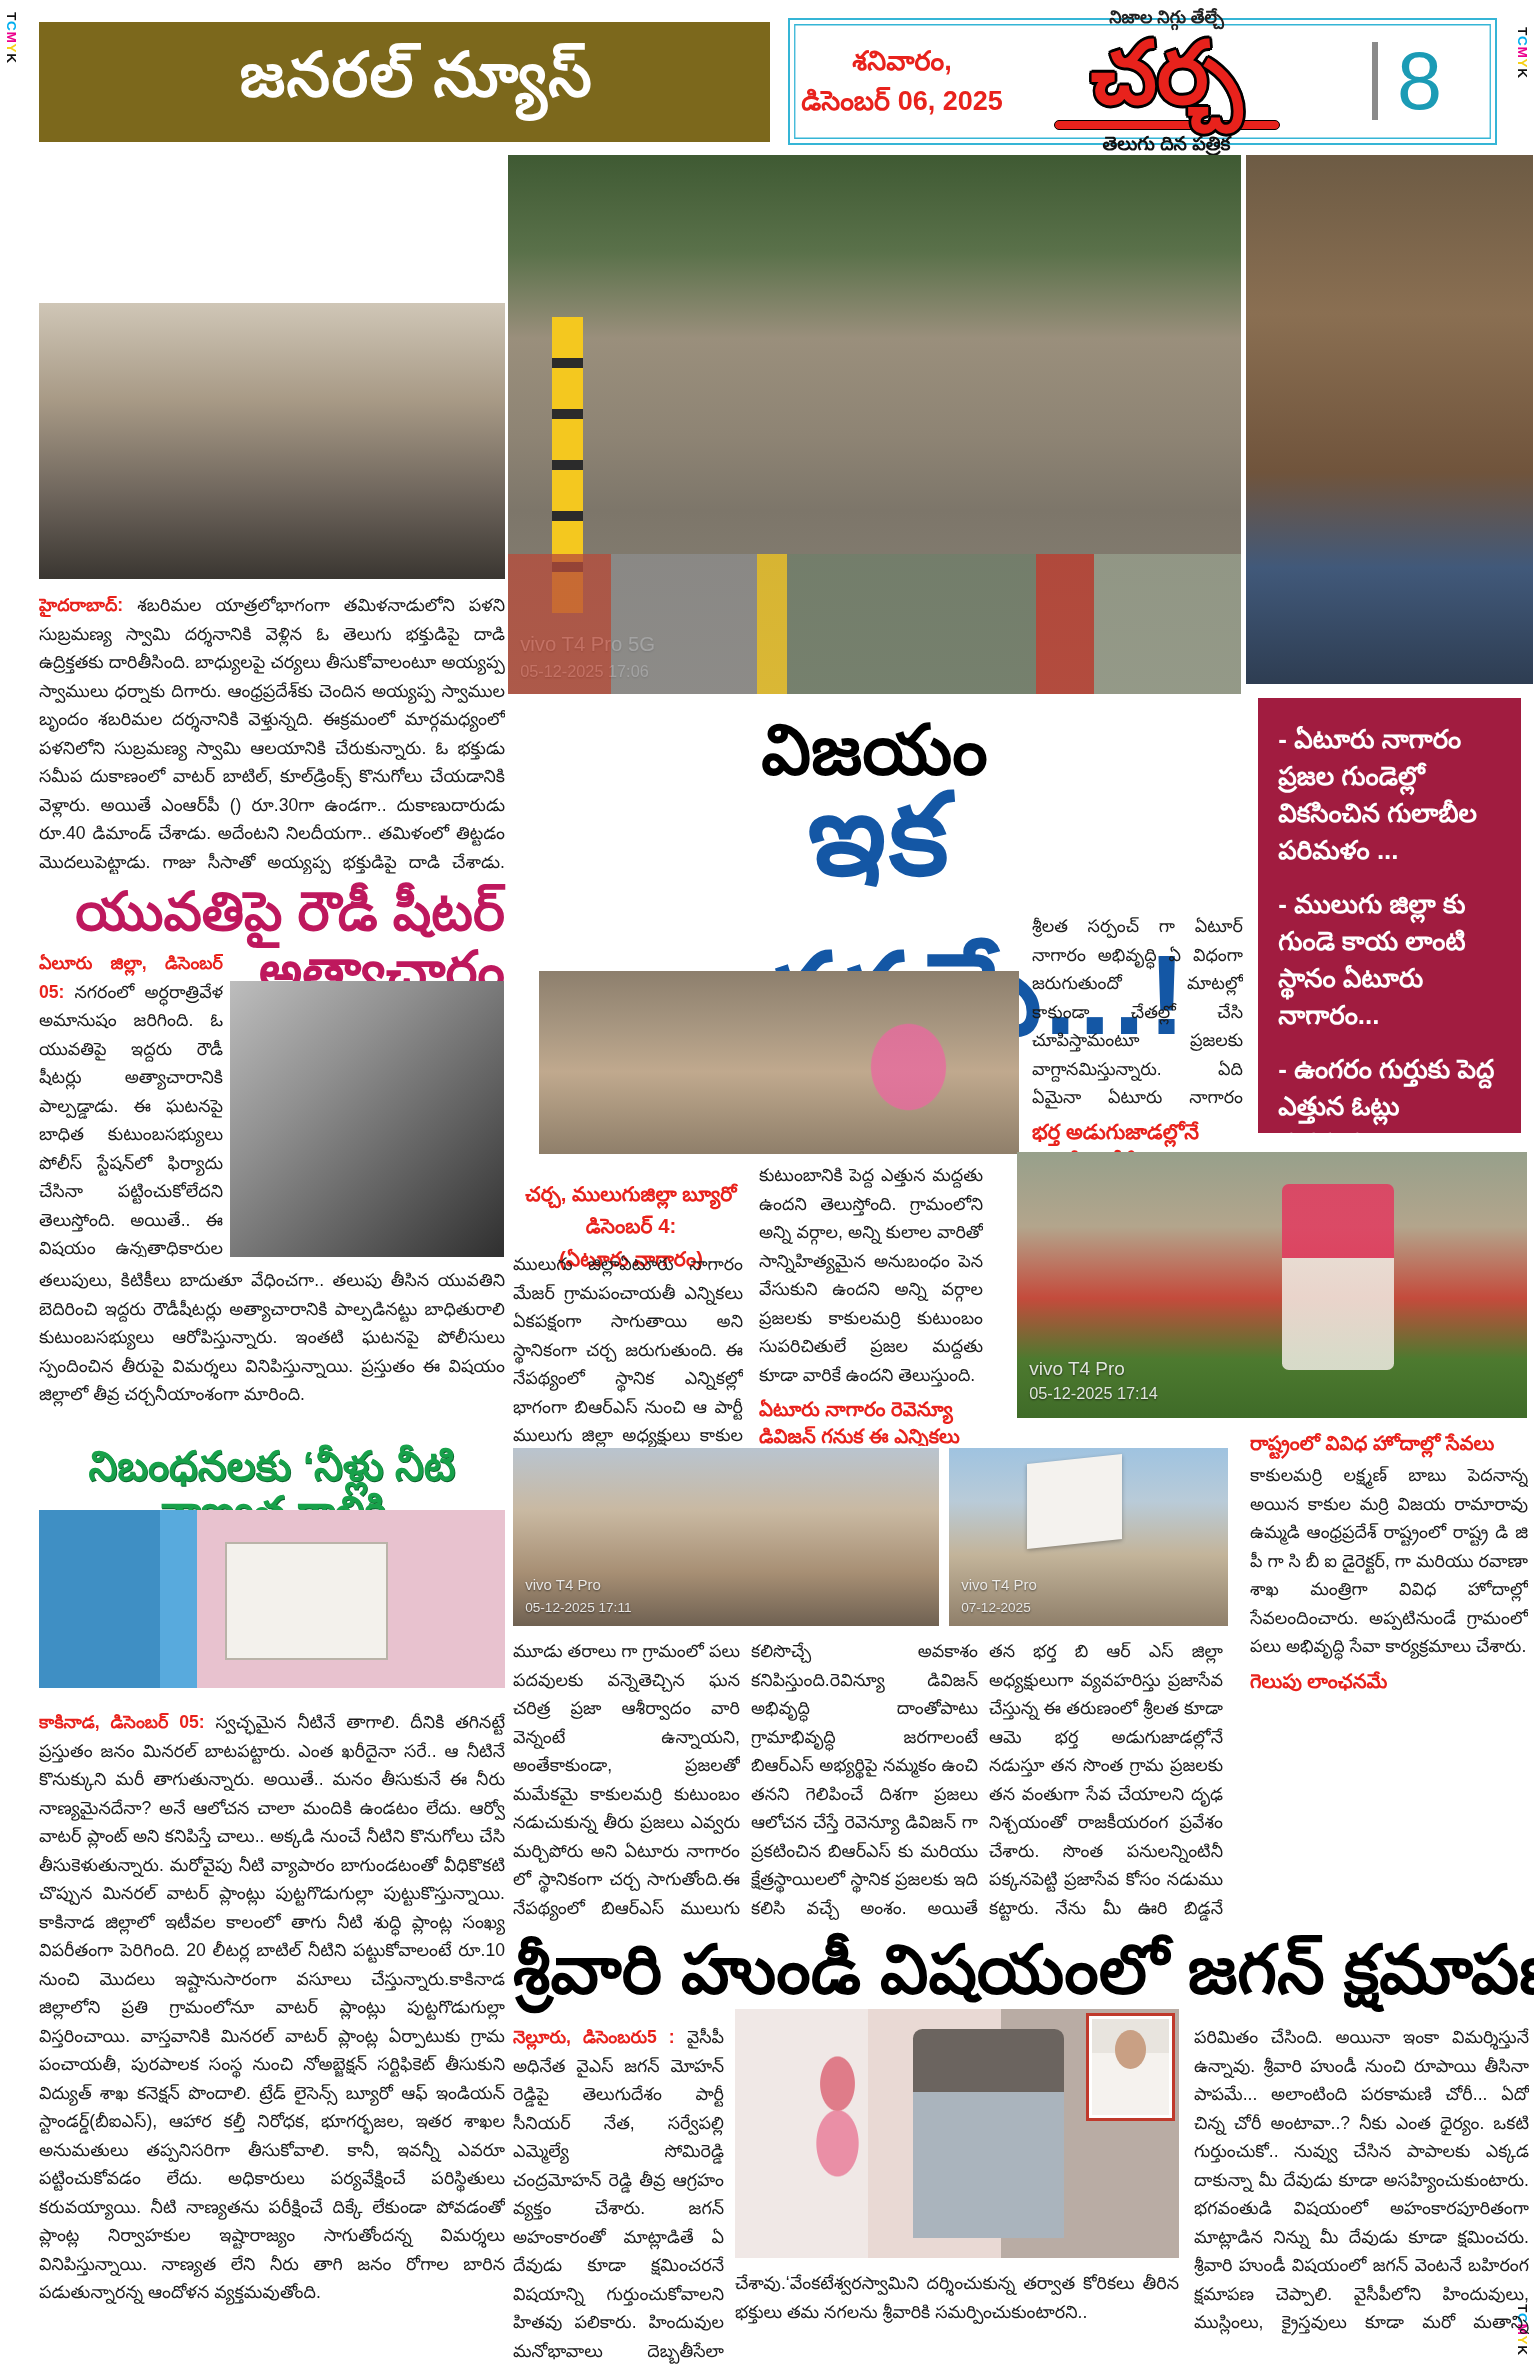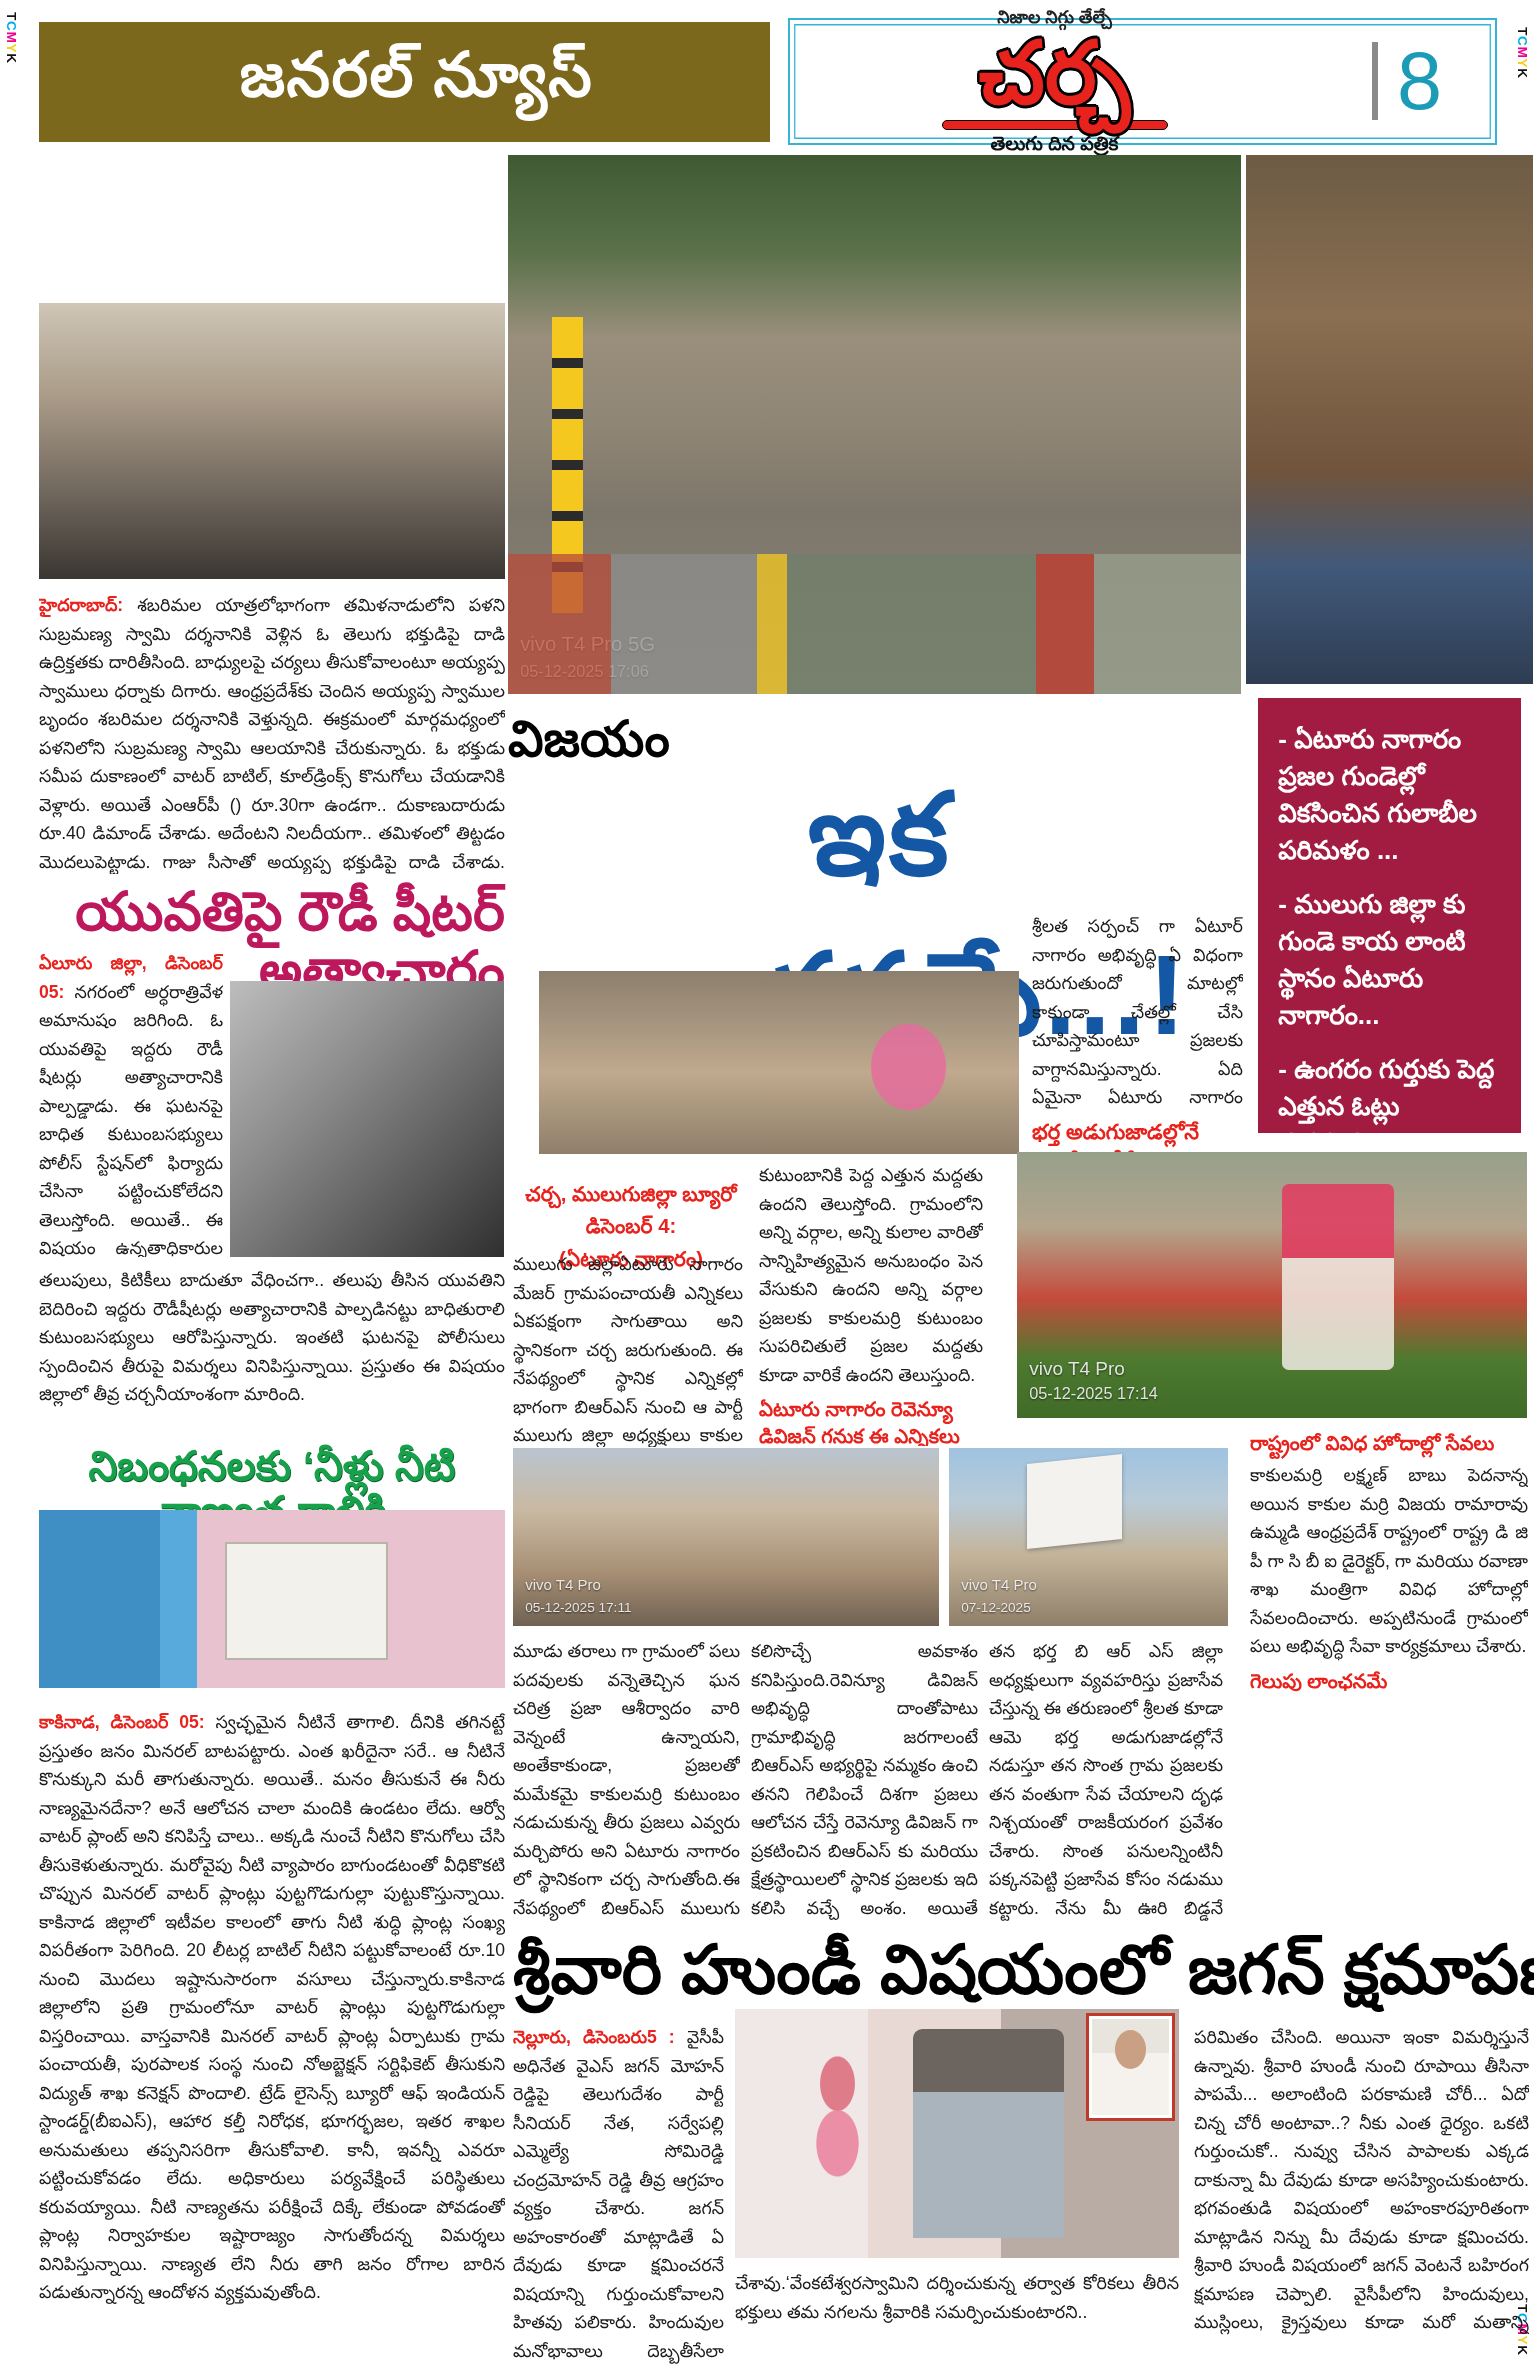--- a/index.html
+++ b/index.html
@@ -24,21 +24,21 @@
   .logo-tag-bottom{font-size:19px;font-weight:bold;color:#111;}
   .pagenum-wrap{width:176px;display:flex;align-items:center;justify-content:center;gap:19px;}
   .pagenum-divider{width:6.1px;height:78px;background:#8a8a8a;}
   .pagenum{font-size:81px;color:#1b9bb5;font-weight:normal;}
 
   
   .hl-blue{color:#1457a5;font-weight:bold;text-align:center;font-size:45px;line-height:1.25;}
   .hl-red{color:#be185d;font-weight:bold;text-align:right;font-size:54px;line-height:1.1;}
   .hl-green{color:#17a14a;font-weight:bold;text-align:center;font-size:41px;line-height:1.1;
             text-shadow:0.7px 0.7px 0 #0c5d2b;}
-  .kicker{color:#000;font-weight:bold;text-align:left;font-size:50px;}
+  .kicker{color:#000;font-weight:bold;text-align:center;font-size:70px;}
   .hl-main{color:#1457a5;font-weight:bold;text-align:center;font-size:114px;letter-spacing:2.7px;}
   .hl-black{color:#000;font-weight:bold;font-size:68px;white-space:nowrap;}
 
   
   .body-text{font-size:17.6px;line-height:1.62;text-align:justify;overflow:hidden;}
   .dateline{color:#e8221c;font-weight:bold;}
   .subhead-red{color:#e8221c;font-weight:bold;font-size:19.7px;line-height:1.4;margin:6.8px 0 4.1px 0;}
   .caption-red{color:#e8221c;font-weight:bold;font-size:21px;}
   .byline-red{color:#e8221c;font-weight:bold;font-size:20.3px;text-align:center;line-height:1.6;}
 
@@ -91,20 +91,24 @@
 
   <div class="abs regmark" style="left:4.1px;top:12.2px;"><span class="k">T</span><span class="c">C</span><span class="m">M</span><span class="y">Y</span><span class="k">K</span></div>
   <div class="abs regmark" style="left:1515px;top:27px;"><span class="k">T</span><span class="c">C</span><span class="m">M</span><span class="y">Y</span><span class="k">K</span></div>
   <div class="abs regmark" style="left:1515px;top:2304px;"><span class="k">T</span><span class="c">C</span><span class="m">M</span><span class="y">Y</span><span class="k">K</span></div>
 
   <div class="abs banner" style="left:39px;top:22.4px;width:707px;height:120px;padding-left:24px;">
     <span class="banner-title">జనరల్ న్యూస్</span>
   </div>
 
   <div class="abs headbox" style="left:788px;top:17.6px;width:705px;height:123px;">
+    <div class="dateblock">
+      <div>శనివారం,</div>
+      <div>డిసెంబర్ 06, 2025</div>
+    </div>
     <div class="logoblock">
       <div class="logo-tag-top">నిజాల నిగ్గు తేల్చే</div>
       <div class="logo-title">చర్చ</div>
       <div class="logo-underline"></div>
       <div class="logo-tag-bottom">తెలుగు దిన పత్రిక</div>
     </div>
     <div class="pagenum-wrap">
       <div class="pagenum-divider"></div>
       <div class="pagenum">8</div>
     </div>

